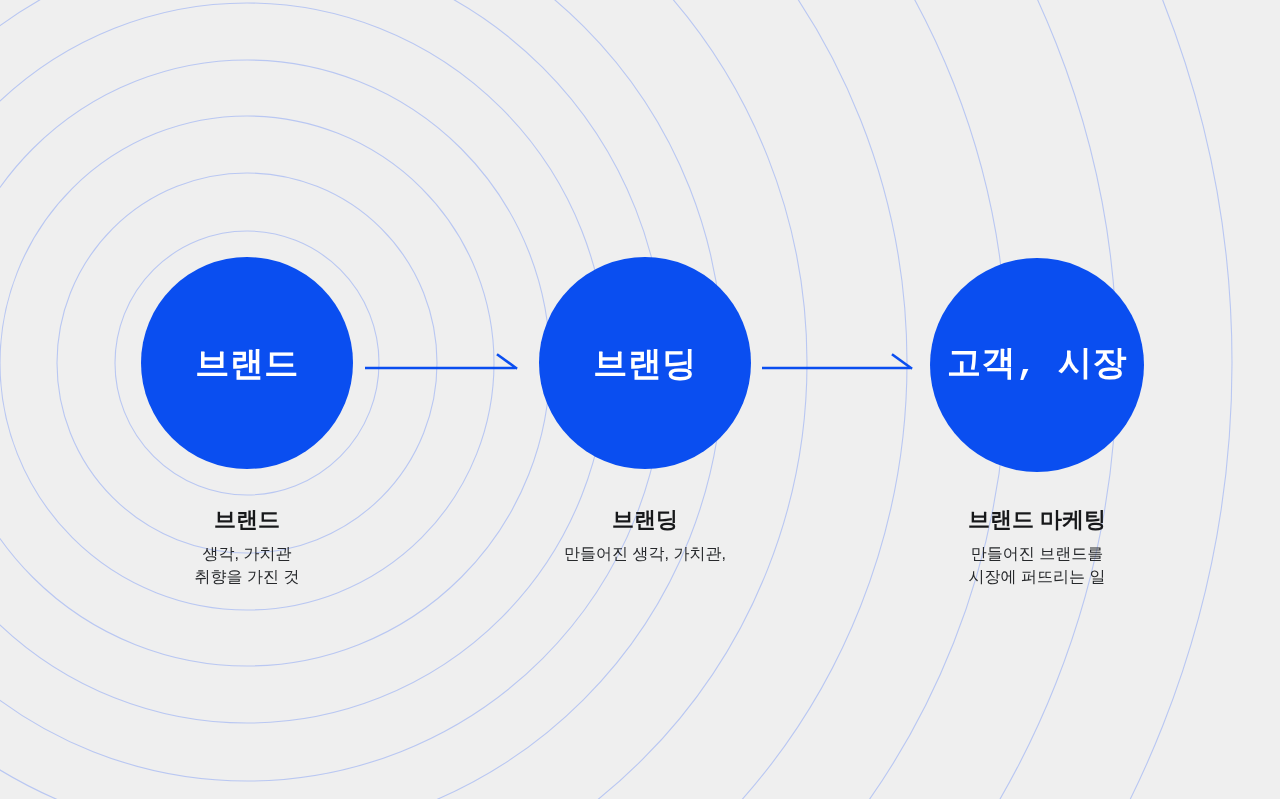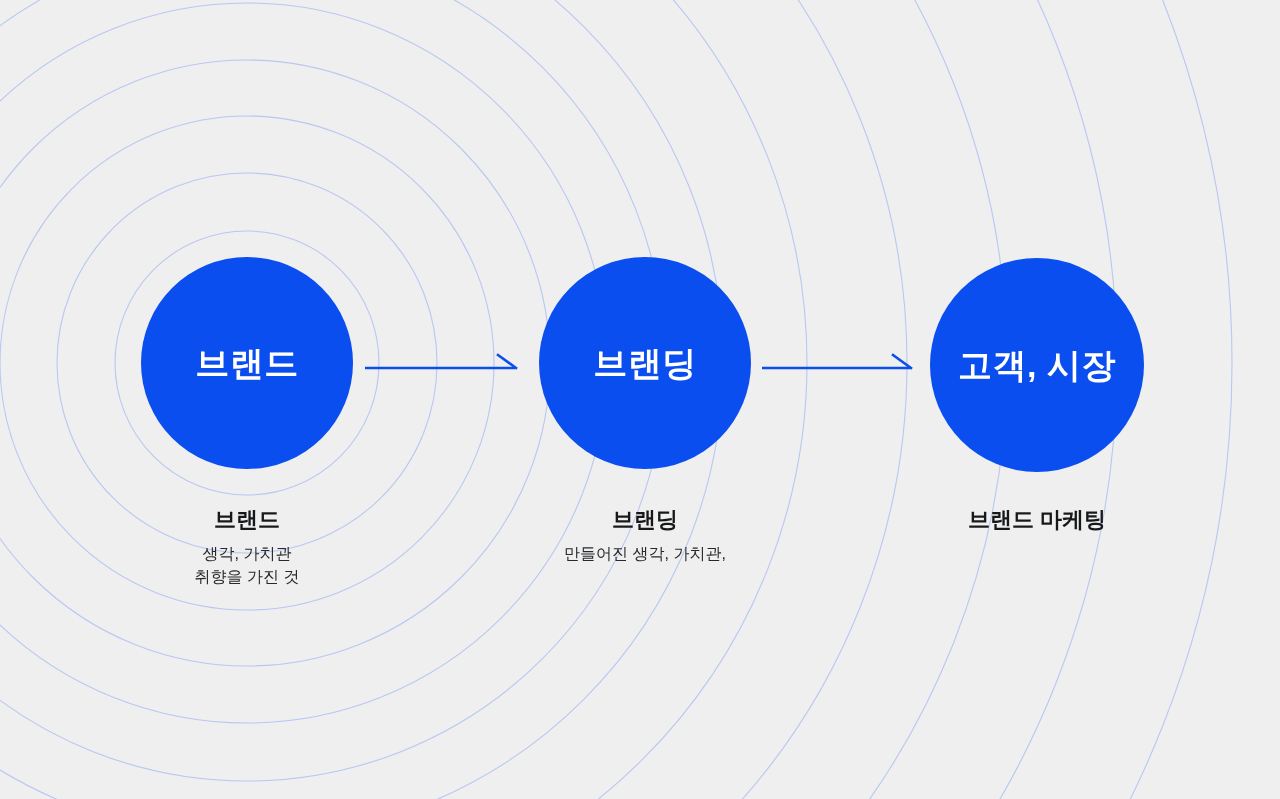--- a/index.html
+++ b/index.html
@@ -54,21 +54,21 @@
     color: #ffffff;
     font-weight: bold;
     font-size: 34px;
     letter-spacing: 0.5px;
     white-space: nowrap;
     line-height: 1;
   }
 
   .bubble-1 { left: 141px; top: 257px; width: 212px; height: 212px; }
   .bubble-2 { left: 539px; top: 257px; width: 212px; height: 212px; }
-  .bubble-3 { left: 930px; top: 258px; width: 214px; height: 214px; }
+  .bubble-3 { left: 930px; top: 258px; width: 214px; height: 214px; font-family: Liberation Mono, monospace; }
 
   .caption {
     position: absolute;
     text-align: center;
   }
 
   .caption-title {
     font-size: 22px;
     font-weight: bold;
     color: #17181a;
@@ -153,16 +153,20 @@
       <path d="M0 16 L148 16" stroke="#0a4ef0" stroke-width="2.6" fill="none"></path>
       <path d="M131 3 L149 16" stroke="#0a4ef0" stroke-width="2.6" fill="none" stroke-linecap="square"></path>
     </svg>
 
     <div class="bubble bubble-3">
       <span class="bubble-label">고객, 시장</span>
     </div>
 
     <div class="caption cap-3">
       <div class="caption-title">브랜드 마케팅</div>
+      <div class="caption-body">
+        <div>만들어진 브랜드를</div>
+        <div>시장에 퍼뜨리는 일</div>
+      </div>
     </div>
 
   </div>
 </div>
 
 </body></html>

